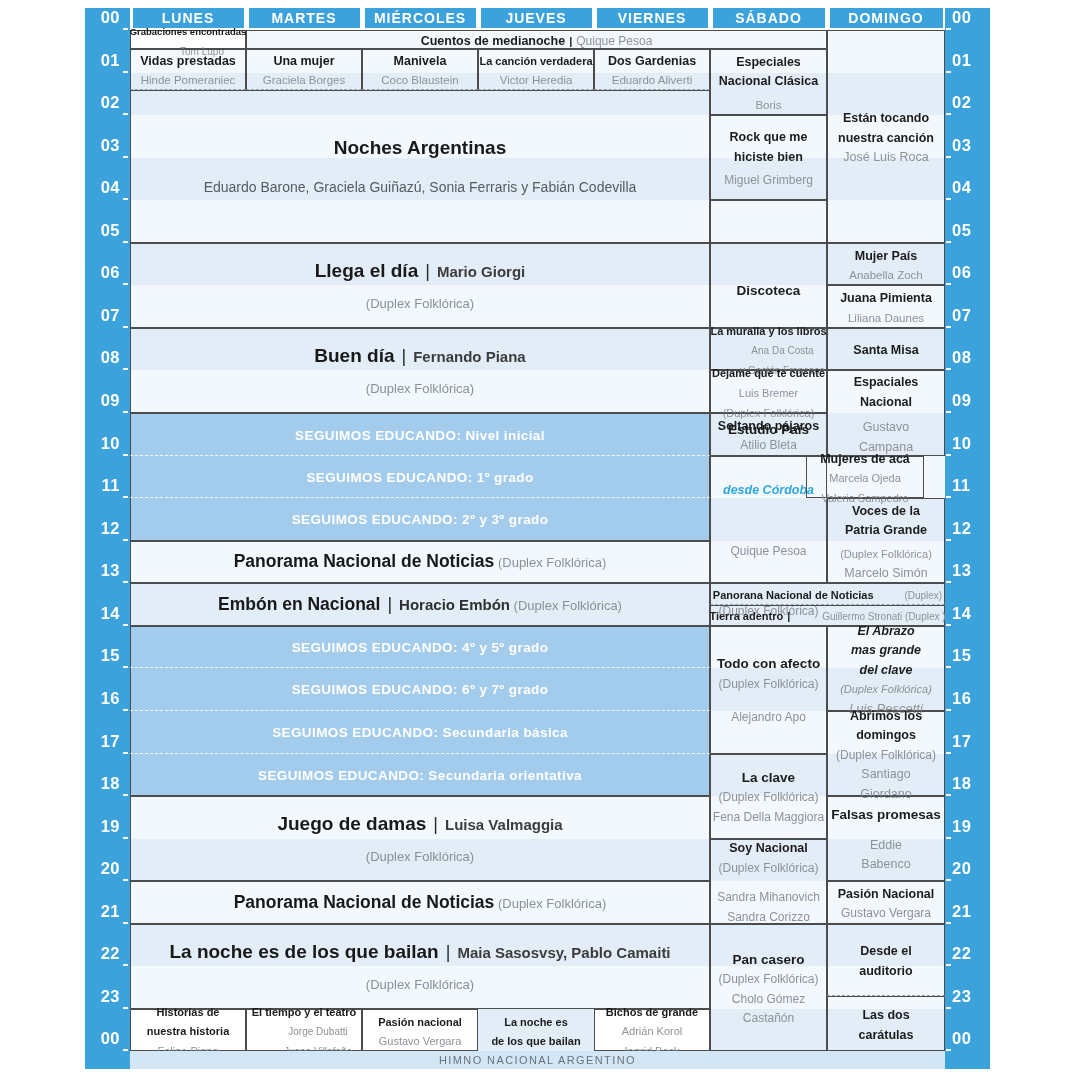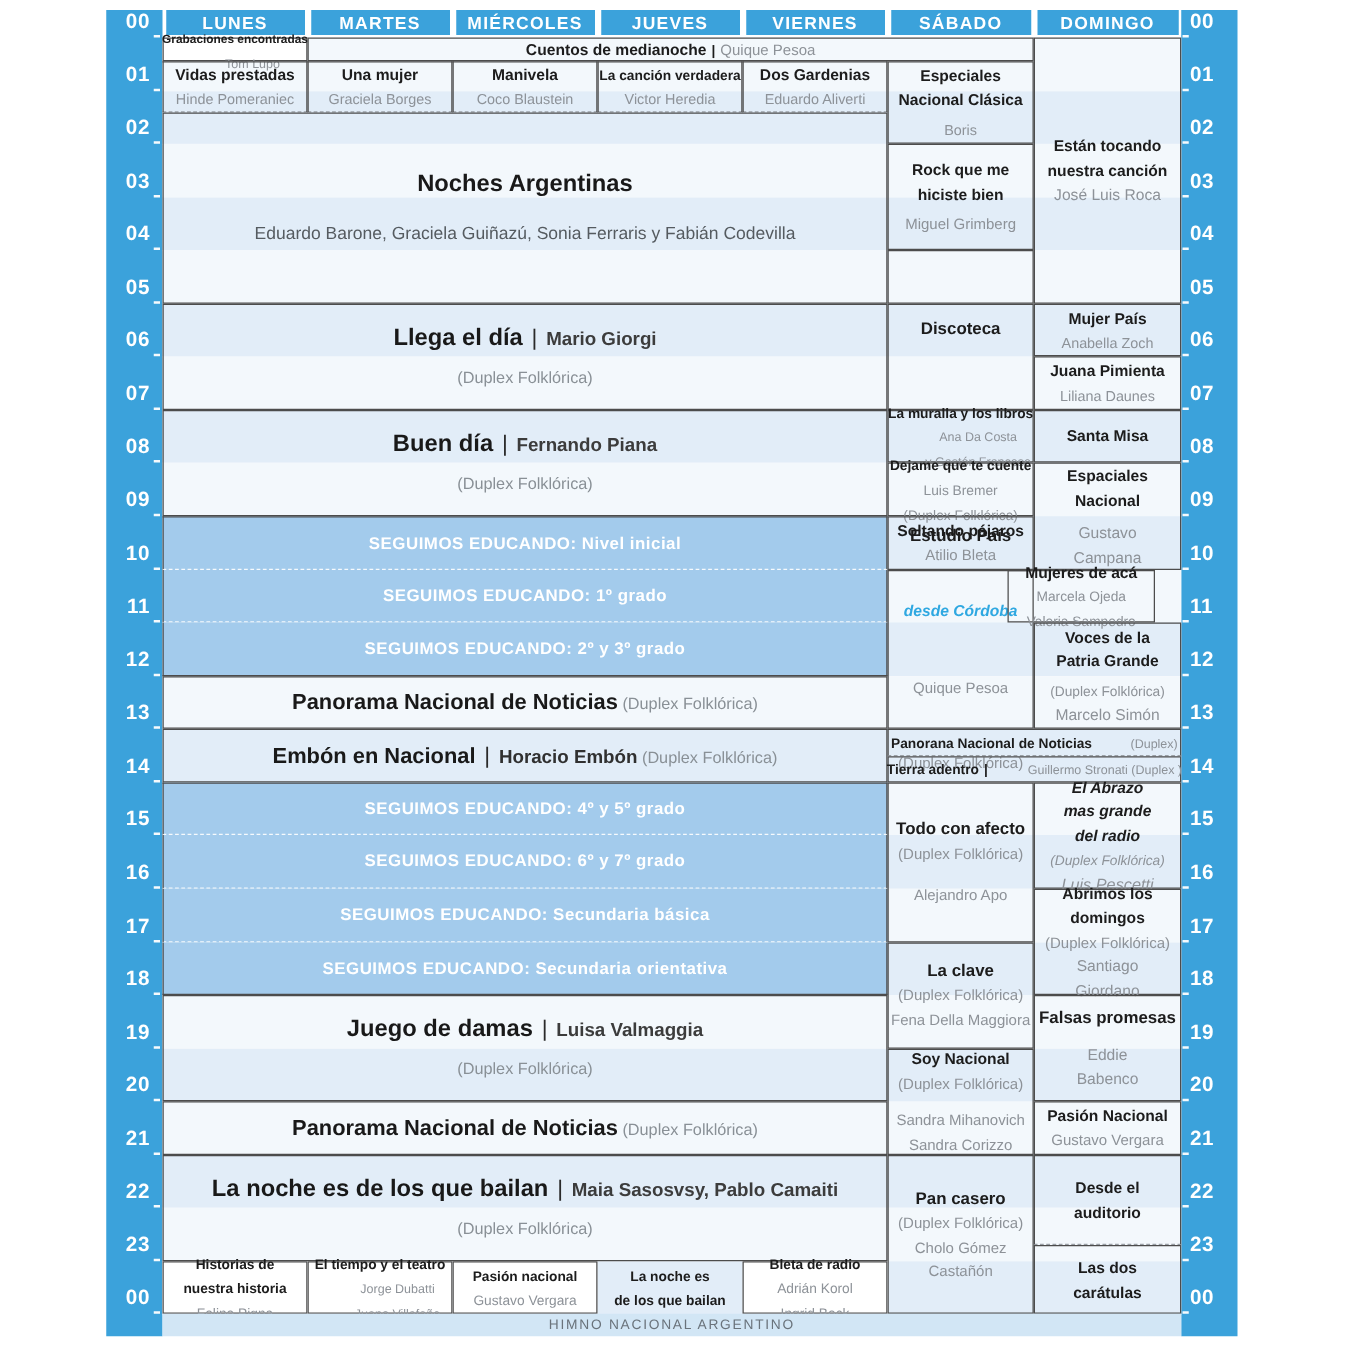--- a/index.html
+++ b/index.html
@@ -8,21 +8,21 @@
   .gutter{position:absolute;top:8px;height:1061px;width:45px;background:var(--blue);}
   .hlabel{position:absolute;height:18px;line-height:18px;font-size:16.5px;font-weight:bold;color:#fff;letter-spacing:.5px;}
   .hlabel.l{width:32px;text-align:right;}
   .hlabel.r{width:32px;text-align:left;}
   .tick{position:absolute;width:5px;height:2px;background:rgba(255,255,255,.95);}
   .dayhead{position:absolute;top:8px;height:20px;background:var(--blue);color:#fff;font-weight:bold;
            font-size:14px;letter-spacing:1px;display:flex;align-items:center;justify-content:center;}
   .stripe{position:absolute;left:130px;width:815px;}
   .cell{position:absolute;display:flex;flex-direction:column;align-items:center;justify-content:center;
         text-align:center;line-height:1.22;box-sizing:border-box;padding:1px 2px;}
-  .cell.top{justify-content:flex-start;padding-top:9px;}
+  .cell.top{justify-content:center;padding-top:9px;}
   .ln{white-space:nowrap;}
   
   .T{font-size:19px;font-weight:bold;color:#191919;}
   .T2{font-size:15px;font-weight:bold;color:#3c3c3c;}
   .P{font-size:17.5px;font-weight:bold;color:#191919;}
   .P2{font-size:15px;font-weight:bold;color:#303030;}
   .sepT{font-size:18px;font-weight:400;color:#2a2a2a;padding:0 7px;}
   .sepS{font-size:11px;font-weight:bold;color:#1c1c1c;padding:0 4px;}
   .dux{font-size:13px;color:#899096;}
   .tb{font-size:12.5px;font-weight:bold;color:#1c1c1c;}
@@ -222,21 +222,21 @@
         <div class="ln"><span class="edu">SEGUIMOS EDUCANDO: Secundaria orientativa</span></div>
       </div>
       <div class="cell" style="left: 710px; width: 117px; top: 625.84px; height: 127.68px; border-width: 1px; border-style: solid; border-color: rgb(76, 76, 76);">
         <div class="ln"><span class="tb13">Todo con afecto</span></div>
         <div class="ln"><span class="g12">(Duplex Folklórica)</span></div>
         <div class="ln g14"><span class="g12">Alejandro Apo</span></div>
       </div>
       <div class="cell" style="left: 827px; width: 118px; top: 625.84px; height: 85.12px; border-width: 1px; border-style: solid; border-color: rgb(76, 76, 76); font-style: italic;">
         <div class="ln"><span class="tb">El Abrazo</span></div>
         <div class="ln"><span class="tb">mas grande</span></div>
-        <div class="ln"><span class="tb">del radio</span></div>
+        <div class="ln"><span class="tb">del clave</span></div>
         <div class="ln"><span class="g11">(Duplex Folklórica)</span></div>
         <div class="ln"><span class="g13">Luis Pescetti</span></div>
       </div>
       <div class="cell" style="left: 827px; width: 118px; top: 710.96px; height: 85.12px; border-width: 1px; border-style: solid; border-color: rgb(76, 76, 76);">
         <div class="ln"><span class="tb">Abrimos los</span></div>
         <div class="ln"><span class="tb">domingos</span></div>
         <div class="ln"><span class="g12">(Duplex Folklórica)</span></div>
         <div class="ln"><span class="g12a">Santiago</span></div>
         <div class="ln"><span class="g12a">Giordano</span></div>
       </div>
@@ -297,21 +297,21 @@
       </div>
       <div class="cell" style="left: 362px; width: 116px; top: 1008.88px; height: 42.56px; background: rgb(255, 255, 255); border-width: 1px; border-style: solid; border-color: rgb(76, 76, 76);">
         <div class="ln"><span class="tbs">Pasión nacional</span></div>
         <div class="ln"><span class="g11">Gustavo Vergara</span></div>
       </div>
       <div class="cell" style="left: 478px; width: 116px; top: 1008.88px; height: 42.56px; border-width: initial; border-style: none; border-color: initial;">
         <div class="ln"><span class="tbs">La noche es</span></div>
         <div class="ln"><span class="tbs">de los que bailan</span></div>
       </div>
       <div class="cell" style="left: 594px; width: 116px; top: 1008.88px; height: 42.56px; background: rgb(255, 255, 255); border-width: 1px; border-style: solid; border-color: rgb(76, 76, 76);">
-        <div class="ln"><span class="tbs">Bleta de radio</span></div>
+        <div class="ln"><span class="tbs">Bichos de grande</span></div>
         <div class="ln"><span class="g11">Adrián Korol</span></div>
         <div class="ln"><span class="g11">Ingrid Beck</span></div>
       </div>
     </div>
   <div class="hymn">HIMNO NACIONAL ARGENTINO</div>
 <div class="hlabel l" style="top: 8px; left: 88px;">00</div>
     <div class="tick" style="top: 28px; left: 123px;"></div>
     <div class="hlabel r" style="top: 8px; left: 952px;">00</div>
     <div class="tick" style="top: 28px; left: 946px;"></div>
     <div class="hlabel l" style="top: 50.56px; left: 88px;">01</div>

